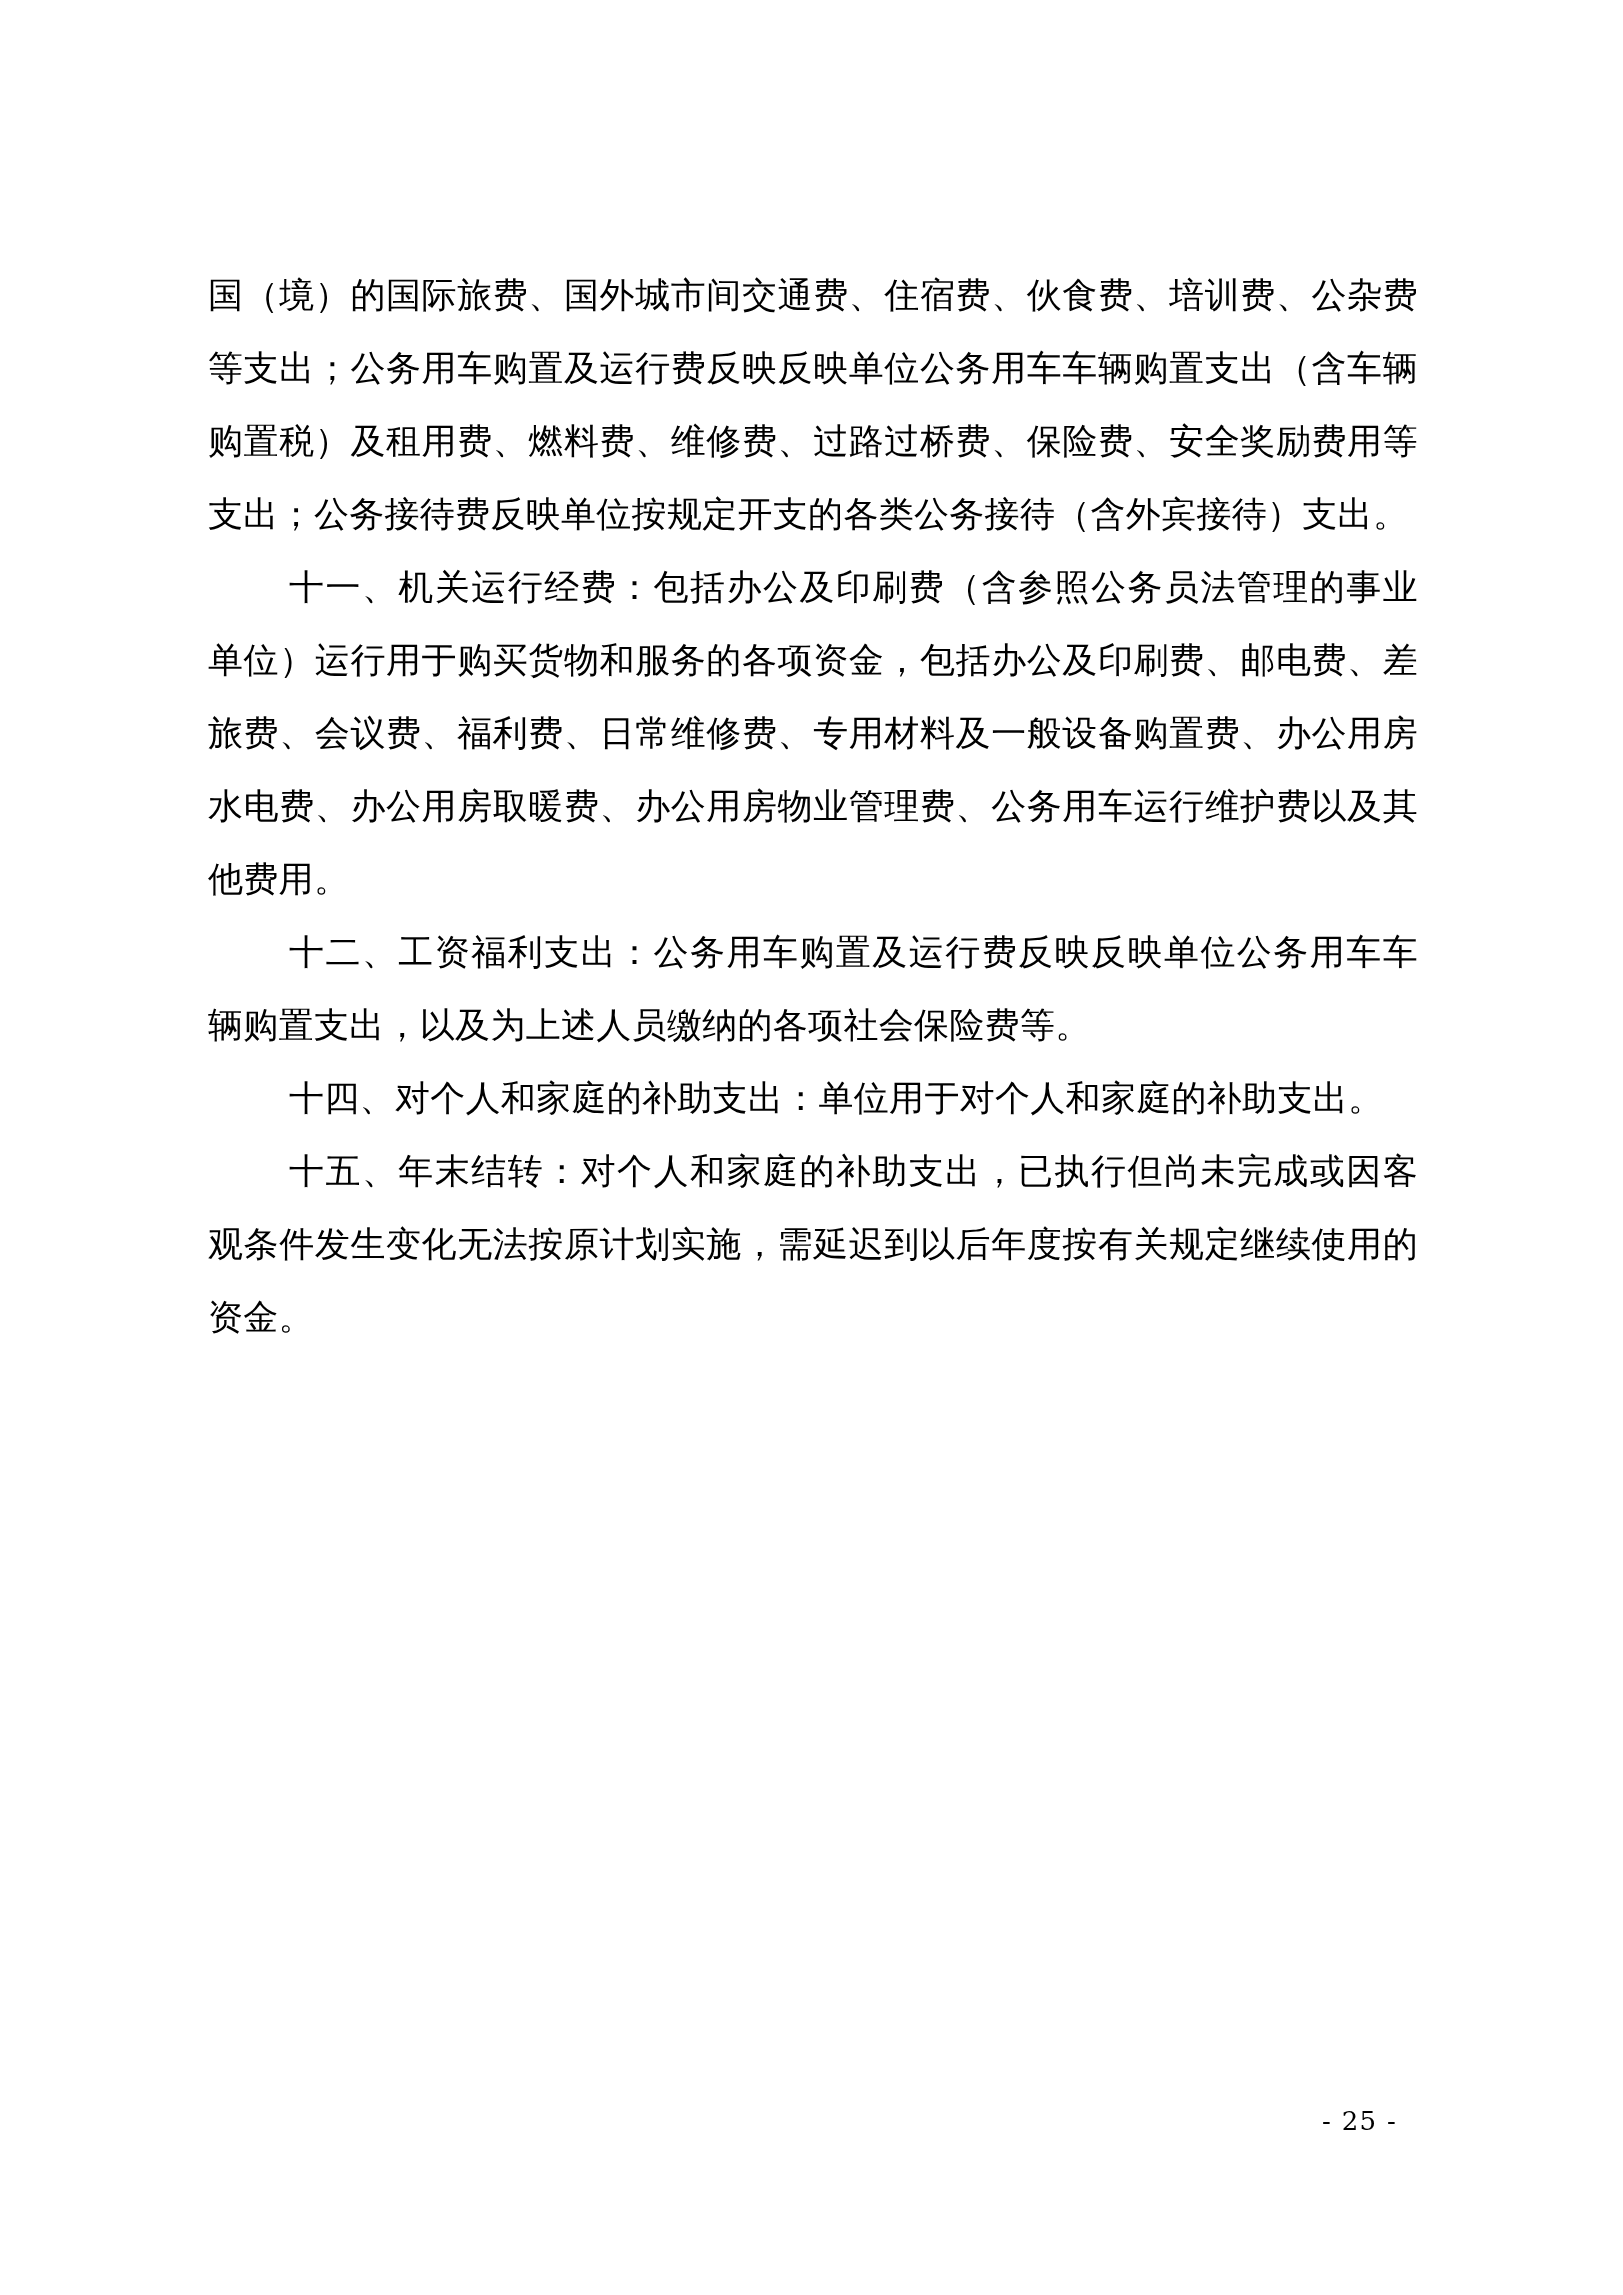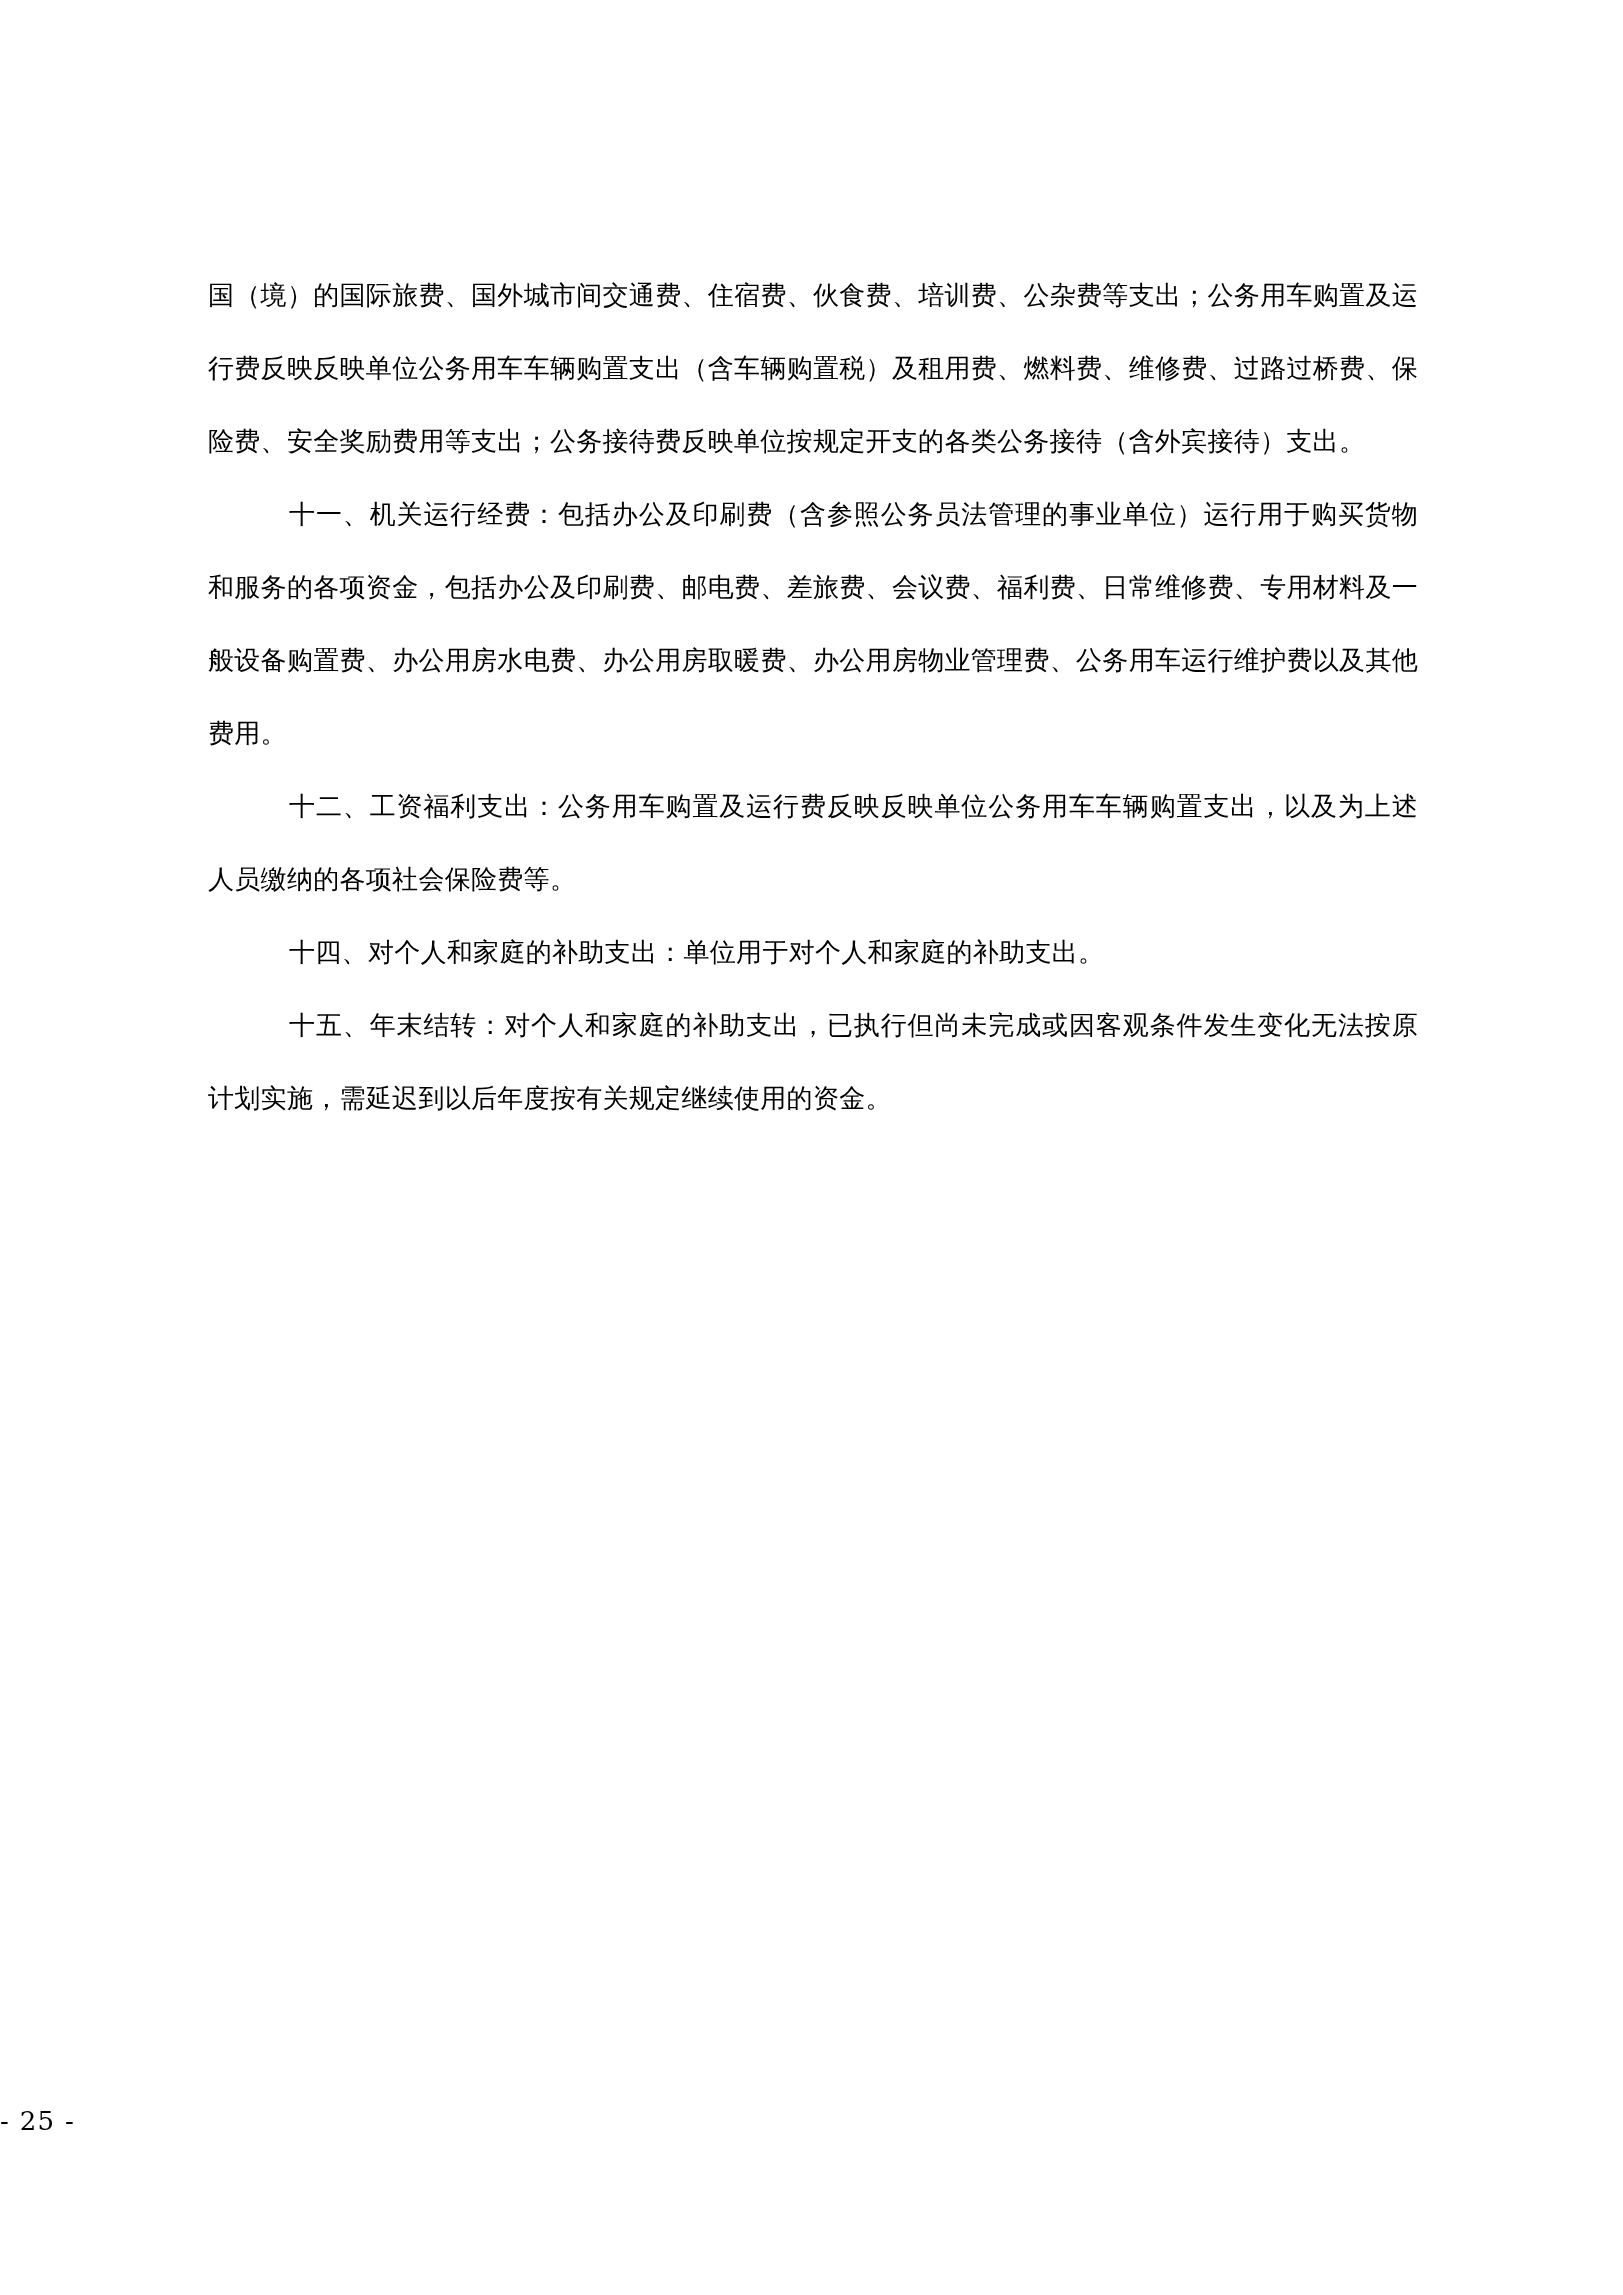--- a/index.html
+++ b/index.html
@@ -23,37 +23,37 @@
     background: #ffffff;
     box-sizing: border-box;
   }
   .content {
     position: absolute;
     left: 208px;
     top: 259px;
     width: 1210px;
   }
   .para {
-    font-size: 26px;
+    font-size: 35px;
     line-height: 73px;
     text-align: justify;
     text-justify: inter-ideograph;
     letter-spacing: 0.3px;
     margin: 0 0 0 0;
     word-break: break-all;
   }
   .indent {
     text-indent: 81px;
   }
   .footer {
     position: absolute;
     left: 0;
     top: 2106px;
     width: 1397px;
-    text-align: left;
+    text-align: right;
     font-size: 26px;
     font-family: "DejaVu Serif", "Liberation Serif", serif;
     color: #000000;
     letter-spacing: 1.3px;
   }
 </style>
 </head>
 <body>
 
 <div class="page">

